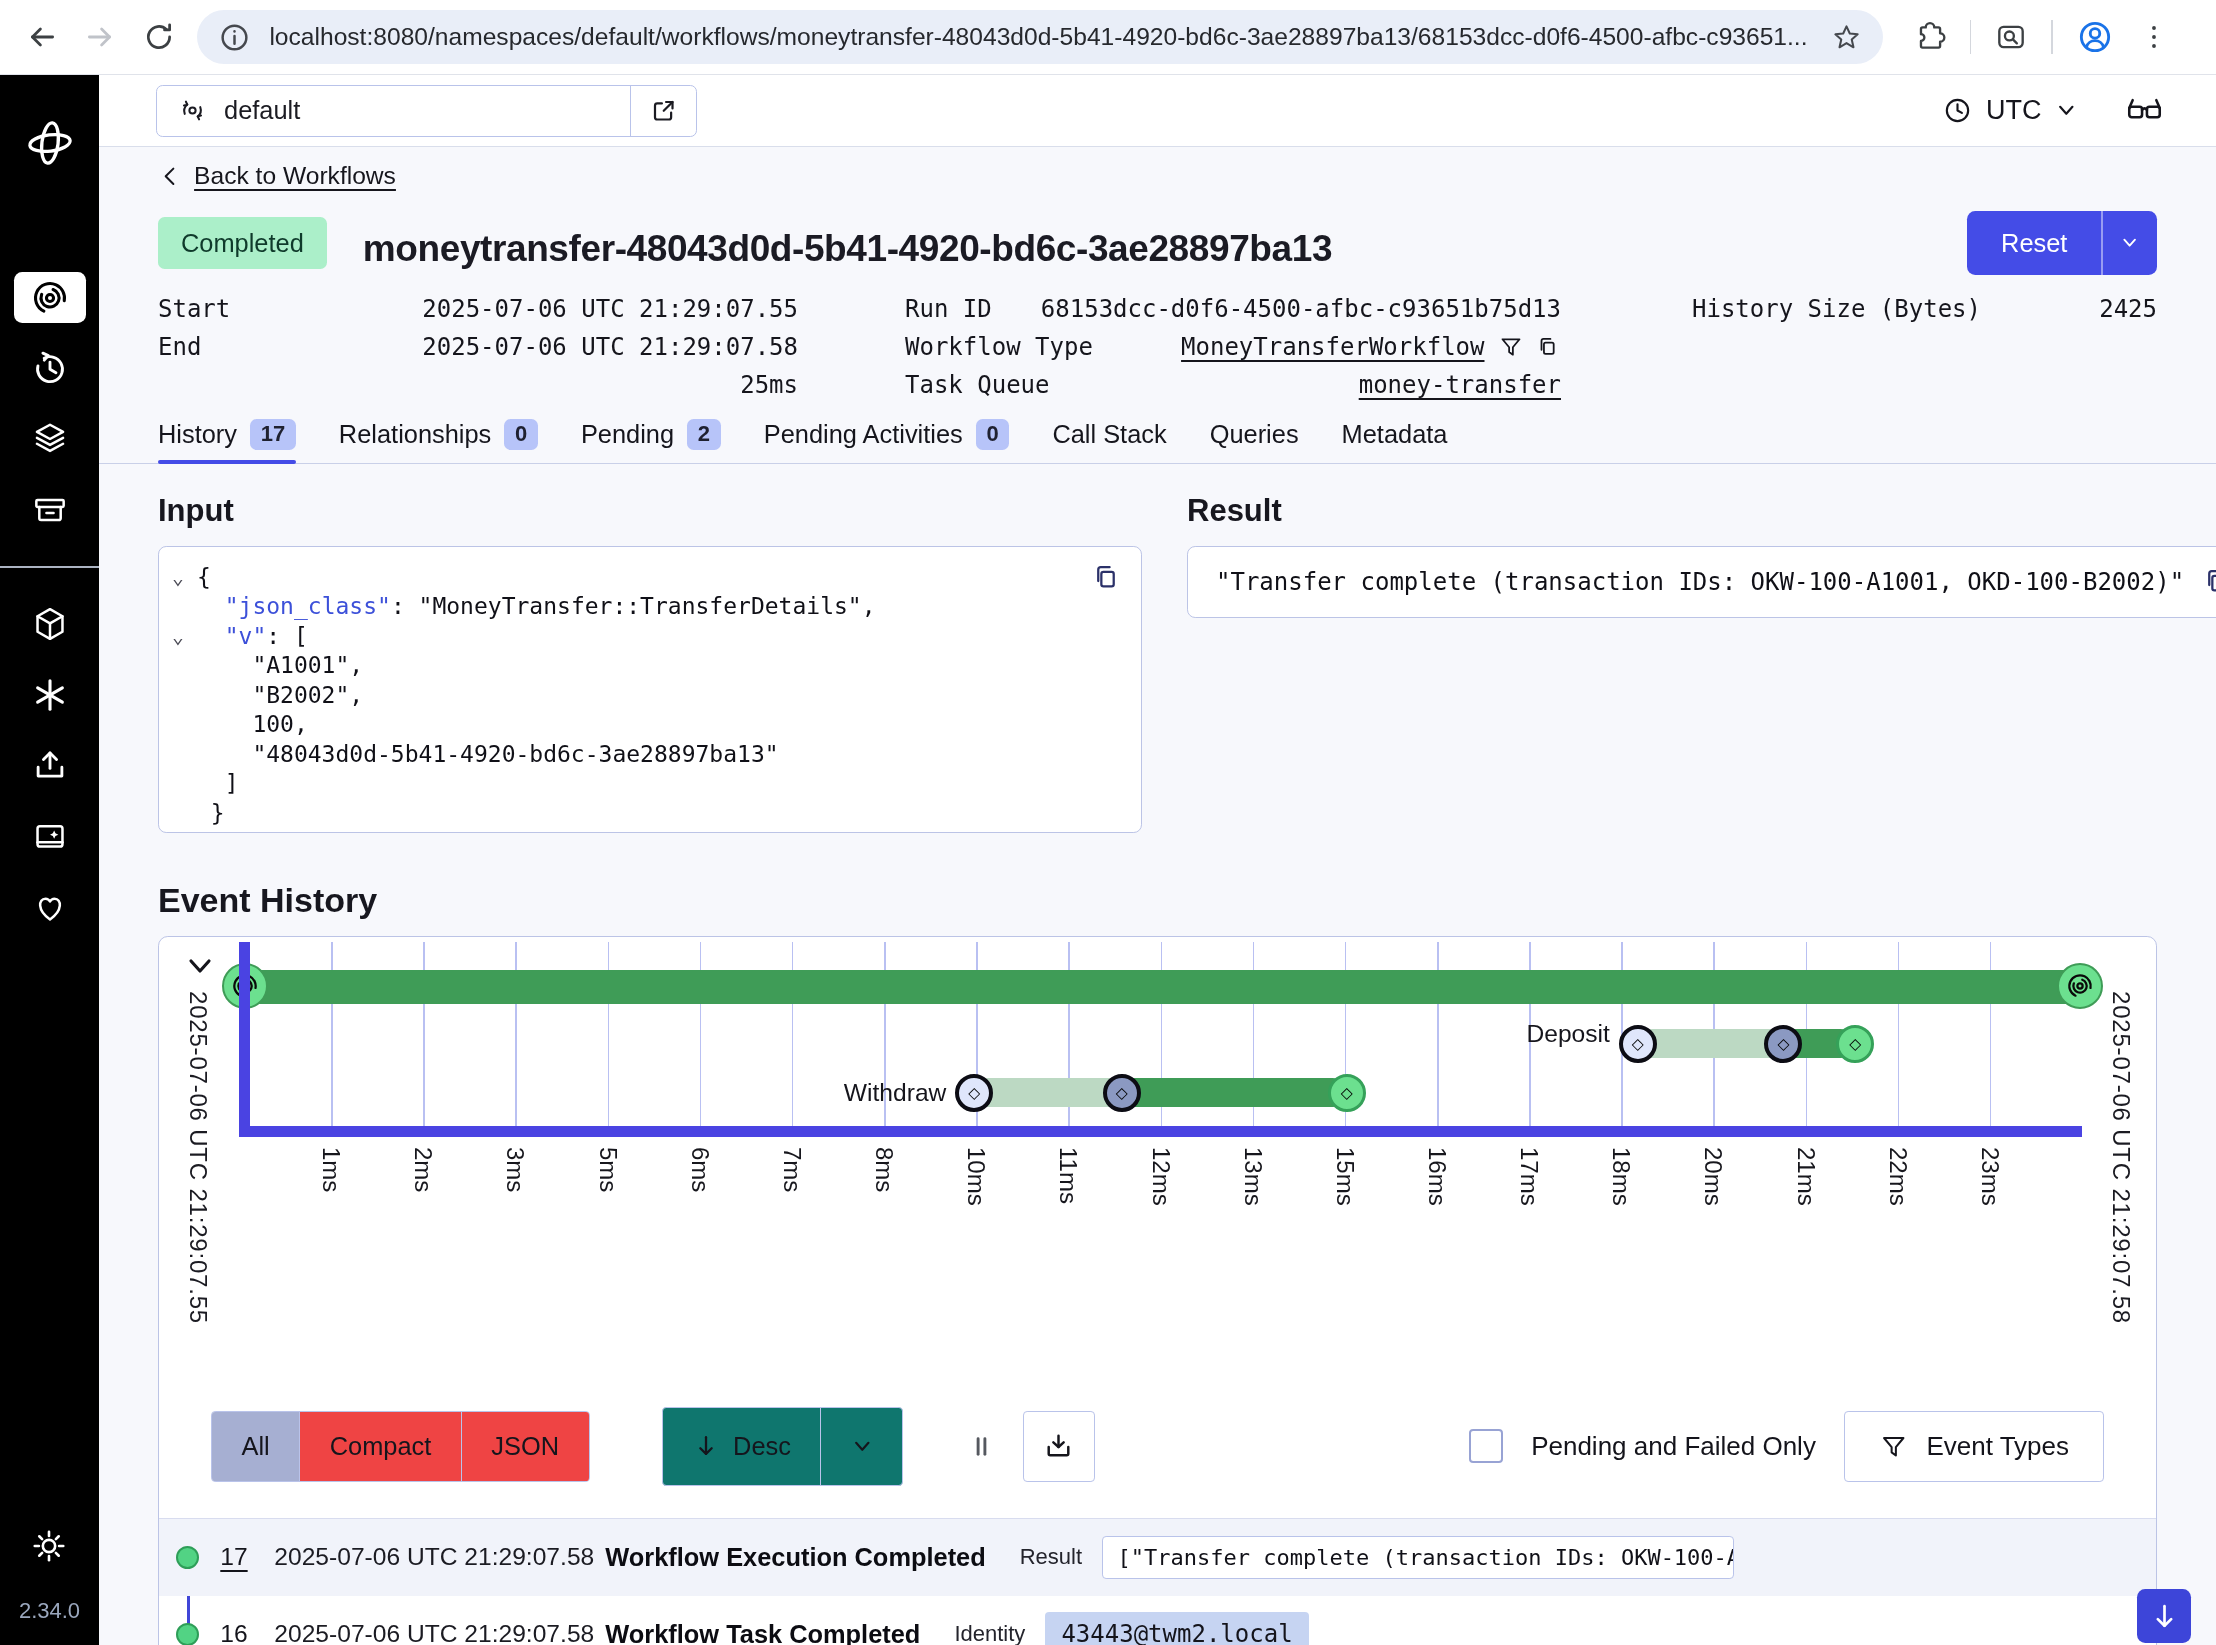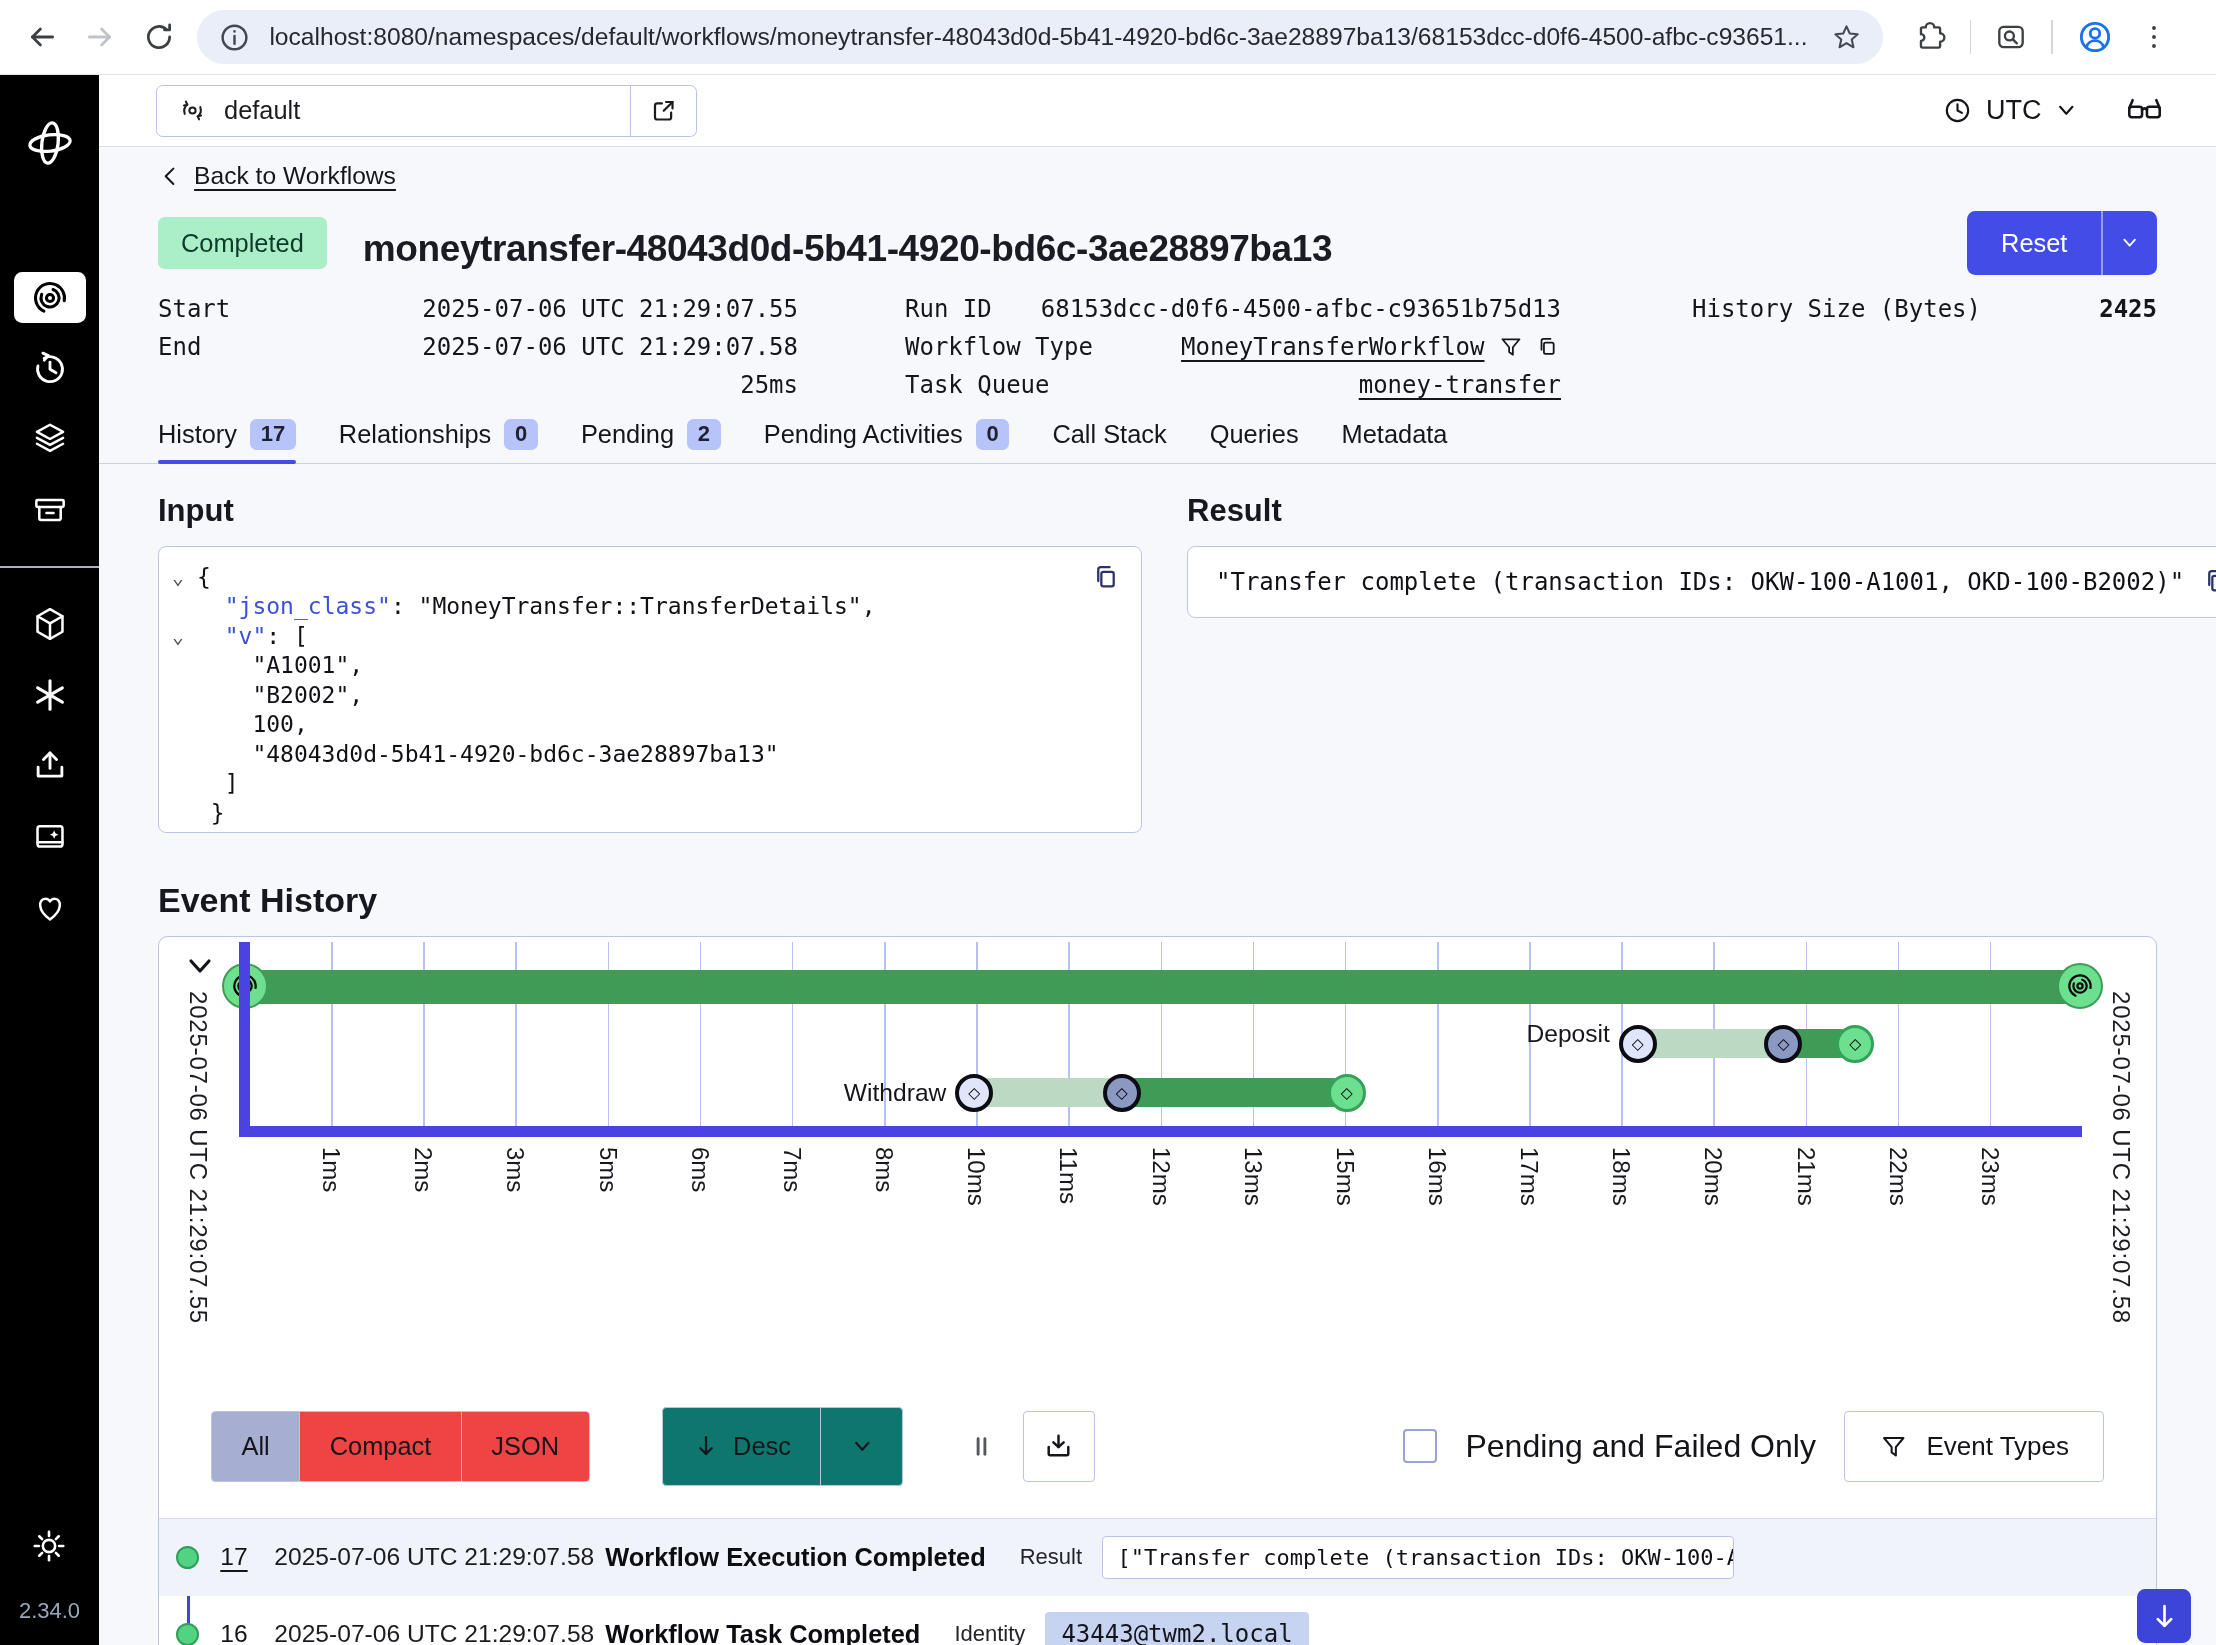--- a/index.html
+++ b/index.html
@@ -122,21 +122,21 @@
   .seg:first-child { border-left:none; }
   .seg.active { background:#a6afd2; }
   .sort-group { margin-left:72px; display:flex; border:1.6px solid #b9c3ea; border-radius:4.1px; height:79px; overflow:hidden; background:#0f766e; }
   .sort-main { display:flex; align-items:center; gap:13px; padding:0 29.5px; font-size:25.4px; border:none; background:none; cursor:pointer; font-family:inherit; color:#15151c; }
   .sort-main .icon { font-size:28px; }
   .sort-caret { width:82px; border-left:1.6px solid #b9c3ea; display:flex; align-items:center; justify-content:center; font-size:24.6px; cursor:pointer; background:none; border-top:none; border-right:none; border-bottom:none; color:#15151c; }
   .pause-btn { margin-left:49px; width:59px; height:71px; display:flex; align-items:center; justify-content:center; font-size:31px; color:#55585f; background:none; border:none; cursor:pointer; }
   .dl-btn { margin-left:11.5px; width:72px; height:71px; border:1.6px solid #b9c3ea; border-radius:4.1px; display:flex; align-items:center; justify-content:center; font-size:33px; background:#fff; color:#15151c; cursor:pointer; }
   .controls-right { margin-left:auto; display:flex; align-items:center; gap:28px; }
   .checkbox { width:34px; height:34px; border:2.5px solid #98a3d4; border-radius:4.1px; background:#fff; cursor:pointer; }
-  .cb-label { font-size:32px; color:#14141b;text-align:right; }
+  .cb-label { font-size:26px; color:#14141b;text-align:right; }
   .event-types-btn { display:flex; align-items:center; gap:18px; border:1.6px solid #b9c3ea; border-radius:4.1px; height:71px; padding:0 34px; font-size:26px; background:#fff; color:#14141b; cursor:pointer; font-family:inherit; }
   .event-types-btn .icon { font-size:29.5px; }
 
   
   .ev-table { margin-top:36px; border-top:1.6px solid #d8dcef; position:relative; }
   .connector { position:absolute; left:28px; top:0; bottom:0; width:3.3px; background:#4046d8; }
   .ev-row { display:flex; align-items:center; height:77px; padding-left:17px; position:relative; }
   .ev-row.odd { background:#f1f3fa; }
   .ev-dot { width:23px; height:23px; border-radius:50%; background:#52d384; border:2.5px solid #2e9e58; flex-shrink:0; position:relative; z-index:1; }
   .ev-id { width:54px; margin-left:21.3px; font-size:24.6px; color:#14141b; text-decoration:underline; text-underline-offset:4.9px; cursor:pointer; }
@@ -466,21 +466,21 @@
               <div class="detail-row">
                 <span class="detail-label">Task Queue</span>
                 <span class="detail-right" style="display: inline-flex; align-items: center;">
                   <span class="detail-value link">money-transfer</span>
                 </span>
               </div>
             </div>
           <div class="details-col c3">
               <div class="detail-row">
                 <span class="detail-label">History Size (Bytes)</span>
-                <span class="detail-right" style="display: inline-flex; align-items: center; font-weight: bold;">
+                <span class="detail-right" style="display: inline-flex; align-items: center;">
                   <span class="detail-value">2425</span>
                 </span>
               </div>
             </div>
         </div>
 
         <div class="tabs-row">
             <div class="tab active">
               <span class="tab-label">History</span>
               <span class="tab-count">17</span>

